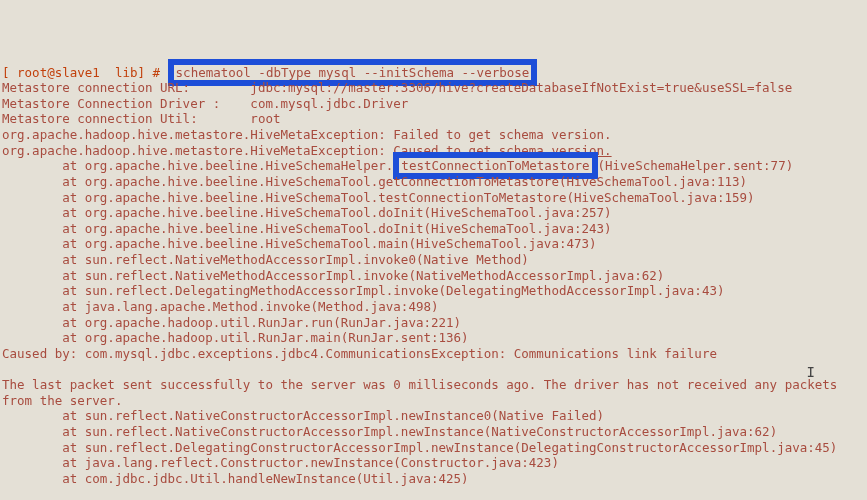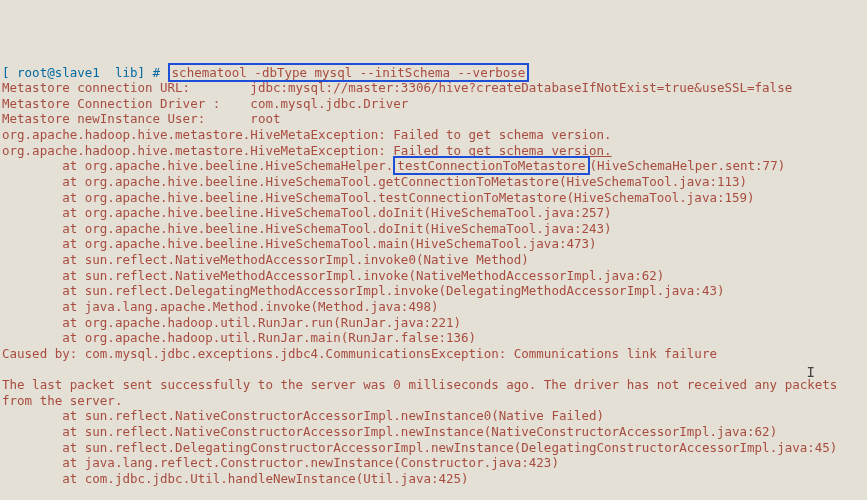--- a/index.html
+++ b/index.html
@@ -9,58 +9,58 @@
       font-family: "DejaVu Sans Mono", "Courier New", monospace;
       font-size: 12.5px;
       color: #a84c3f;
       line-height: 1.25;
       white-space: pre-wrap;
       word-wrap: break-word;
       width: 867px;
       box-sizing: border-box;
       position: relative;
     }
-    .prompt { color: #0369a1; }
+    .prompt { color: #c2410c; }
     .hl {
-      border: 2px solid #1d4ed8;
+      border: 6px solid #1d4ed8;
       padding: 0 2px;
       color: #a84c3f;
       background: #e4e0d6;
     }
     .cursor {
       position: absolute;
       right: 52px;
       top: 364px;
       color: #444;
       font-size: 14px;
     }
   </style>
 </head>
 <body>
 
 
 
 <div><span class="prompt">[ root@slave1  lib] # </span><span class="hl">schematool -dbType mysql --initSchema --verbose</span>
 <span>Metastore connection URL:	 jdbc:mysql://master:3306/hive?createDatabaseIfNotExist=true&amp;useSSL=false</span>
 <span>Metastore Connection Driver :	 com.mysql.jdbc.Driver</span>
-<span>Metastore newInstance User:	 root</span>
+<span>Metastore connection Util:	 root</span>
 <span>org.apache.hadoop.hive.metastore.HiveMetaException: Failed to get schema version.</span>
-<span>org.apache.hadoop.hive.metastore.HiveMetaException: </span><u>Failed to get schema version.</u>
+<span>org.apache.hadoop.hive.metastore.HiveMetaException: </span><u>Caused to get schema version.</u>
 <span>        at org.apache.hive.beeline.HiveSchemaHelper.</span><span class="hl">testConnectionToMetastore</span><span>(HiveSchemaHelper.sent:77)</span>
 <span>        at org.apache.hive.beeline.HiveSchemaTool.getConnectionToMetastore(HiveSchemaTool.java:113)</span>
 <span>        at org.apache.hive.beeline.HiveSchemaTool.testConnectionToMetastore(HiveSchemaTool.java:159)</span>
 <span>        at org.apache.hive.beeline.HiveSchemaTool.doInit(HiveSchemaTool.java:257)</span>
 <span>        at org.apache.hive.beeline.HiveSchemaTool.doInit(HiveSchemaTool.java:243)</span>
 <span>        at org.apache.hive.beeline.HiveSchemaTool.main(HiveSchemaTool.java:473)</span>
 <span>        at sun.reflect.NativeMethodAccessorImpl.invoke0(Native Method)</span>
 <span>        at sun.reflect.NativeMethodAccessorImpl.invoke(NativeMethodAccessorImpl.java:62)</span>
 <span>        at sun.reflect.DelegatingMethodAccessorImpl.invoke(DelegatingMethodAccessorImpl.java:43)</span>
 <span>        at java.lang.apache.Method.invoke(Method.java:498)</span>
 <span>        at org.apache.hadoop.util.RunJar.run(RunJar.java:221)</span>
-<span>        at org.apache.hadoop.util.RunJar.main(RunJar.false:136)</span>
+<span>        at org.apache.hadoop.util.RunJar.main(RunJar.sent:136)</span>
 <span>Caused by: com.mysql.jdbc.exceptions.jdbc4.CommunicationsException: Communications link failure</span>
 <span></span>
 <span>The last packet sent successfully to the server was 0 milliseconds ago. The driver has not received any packets from the server.</span>
 <span>        at sun.reflect.NativeConstructorAccessorImpl.newInstance0(Native Failed)</span>
 <span>        at sun.reflect.NativeConstructorAccessorImpl.newInstance(NativeConstructorAccessorImpl.java:62)</span>
 <span>        at sun.reflect.DelegatingConstructorAccessorImpl.newInstance(DelegatingConstructorAccessorImpl.java:45)</span>
 <span>        at java.lang.reflect.Constructor.newInstance(Constructor.java:423)</span>
 <span>        at com.jdbc.jdbc.Util.handleNewInstance(Util.java:425)</span></div>
 
 <span class="cursor">I</span>

